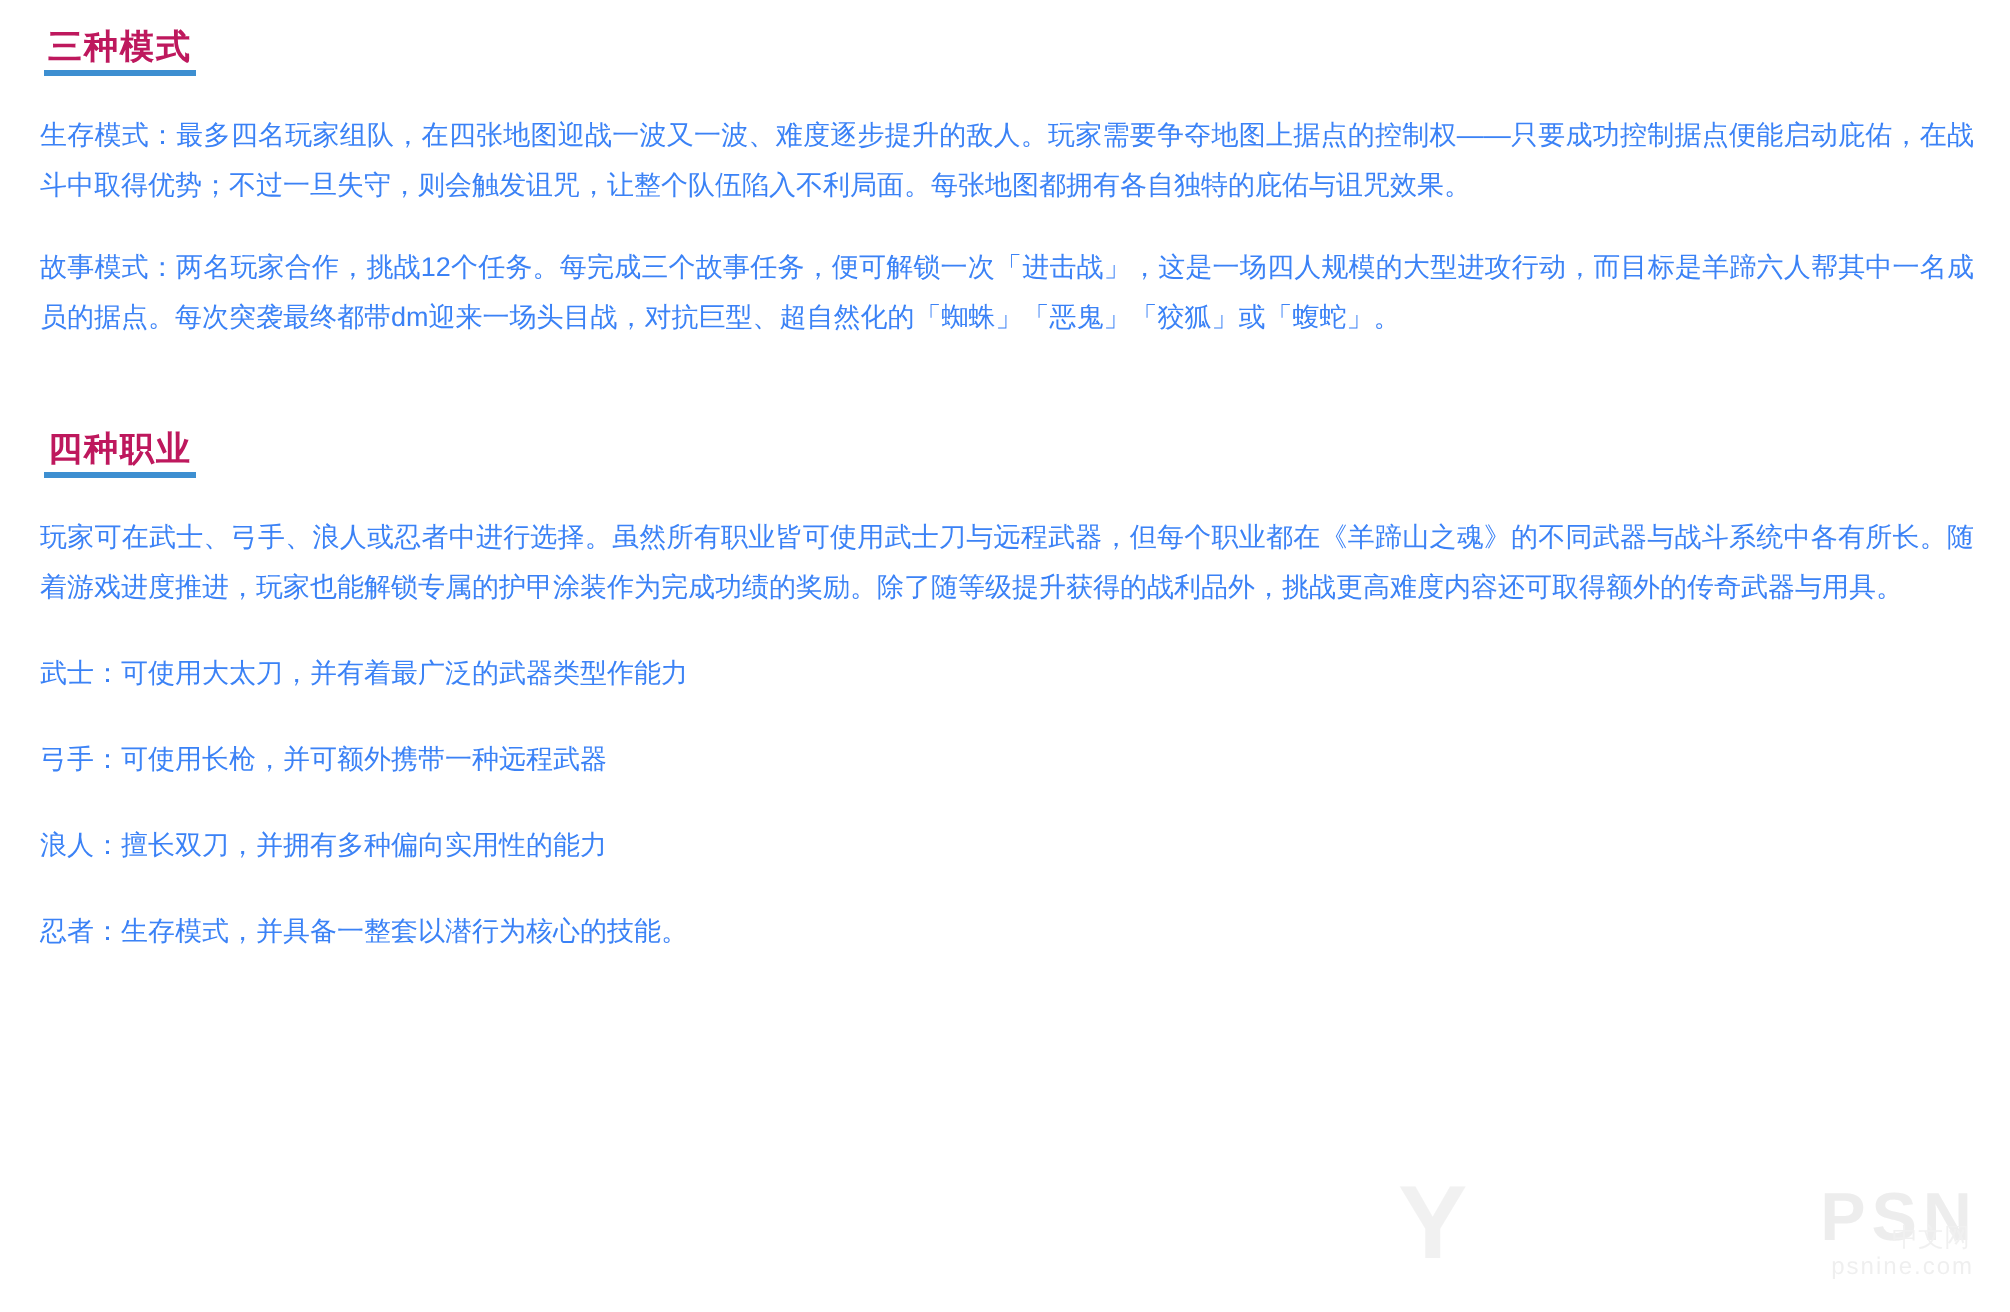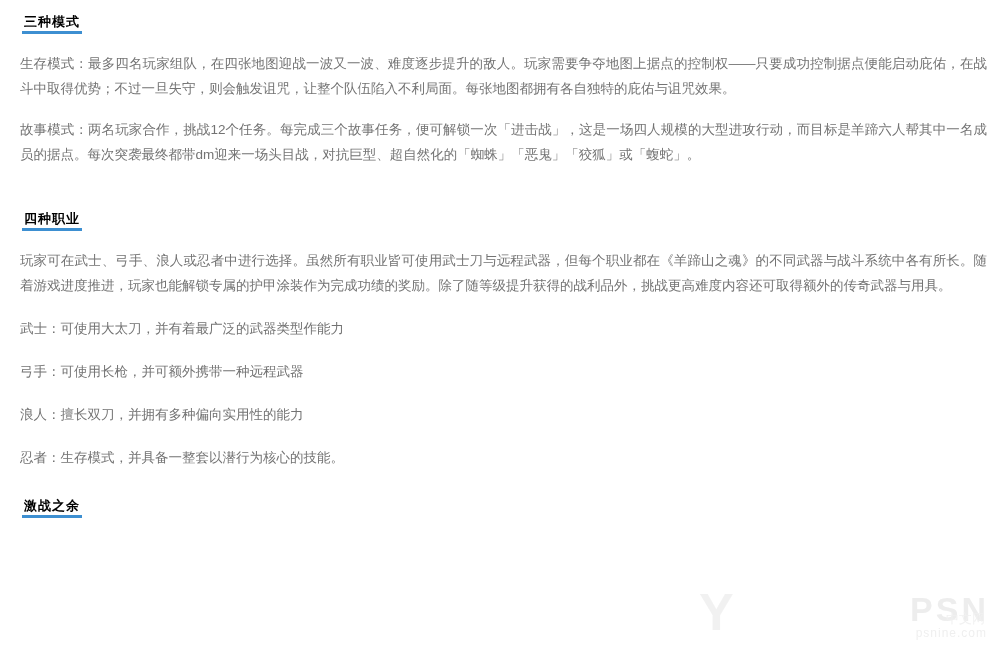--- a/index.html
+++ b/index.html
@@ -26,43 +26,43 @@
     position: absolute;
     left: 0;
     top: 0;
     width: 3px;
     height: 656px;
     background: #ffffff;
   }
   .section-heading {
     position: relative;
     display: inline-block;
-    font-size: 13px;
+    font-size: 17px;
     font-weight: bold;
-    color: #000000;
+    color: #be185d;
     letter-spacing: 1px;
     margin: 0;
     padding: 0 2px 2px 2px;
   }
   .section-heading .underline {
     position: absolute;
     left: 0;
     right: 0;
     bottom: -1px;
     height: 3px;
     background: #3d8fd1;
   }
   .heading-wrap {
     padding-left: 10px;
   }
   p.para {
     font-size: 13.5px;
     line-height: 25px;
     margin: 0;
-    color: #737373;
+    color: #3b82f6;
     text-align: justify;
   }
   .block {
     padding: 0 6px 0 8px;
   }
   .gap-after-heading { height: 18px; }
   .gap-para { height: 16px; }
   .gap-section { height: 26px; }
   .gap-list { height: 18px; }
   .watermark {
@@ -153,26 +153,20 @@
     <div class="gap-list"></div>
     <p class="para">弓手：可使用长枪，并可额外携带一种远程武器</p>
     <div class="gap-list"></div>
     <p class="para">浪人：擅长双刀，并拥有多种偏向实用性的能力</p>
     <div class="gap-list"></div>
     <p class="para">忍者：生存模式，并具备一整套以潜行为核心的技能。</p>
   </div>
 
   <div class="gap-section"></div>
 
-  <div class="heading-wrap">
-    <span class="section-heading">
-      <span>激战之余</span>
-      <span class="underline"></span>
-    </span>
-  </div>
   <div class="gap-after-heading"></div>
 
   <div class="watermark">
     <div class="wm-y">Y</div>
     <div class="wm-text">PSN</div>
     <div class="wm-cn">中文网</div>
     <div class="wm-sub">psnine.com</div>
   </div>
 
   <div class="scrollbar"></div>

